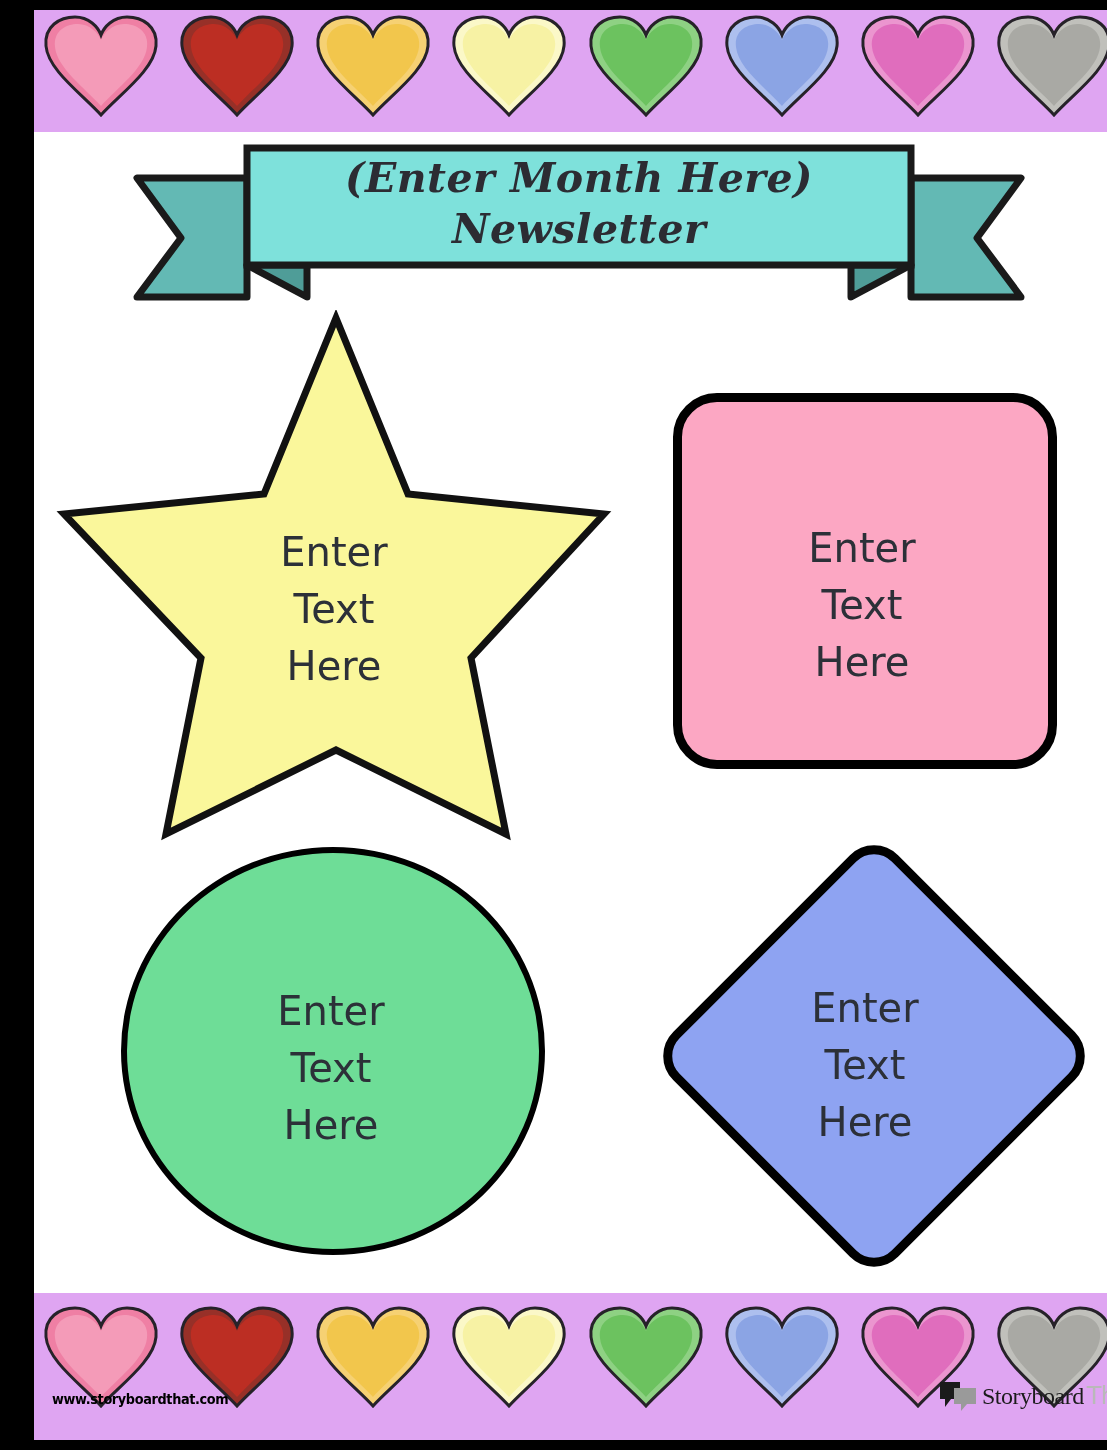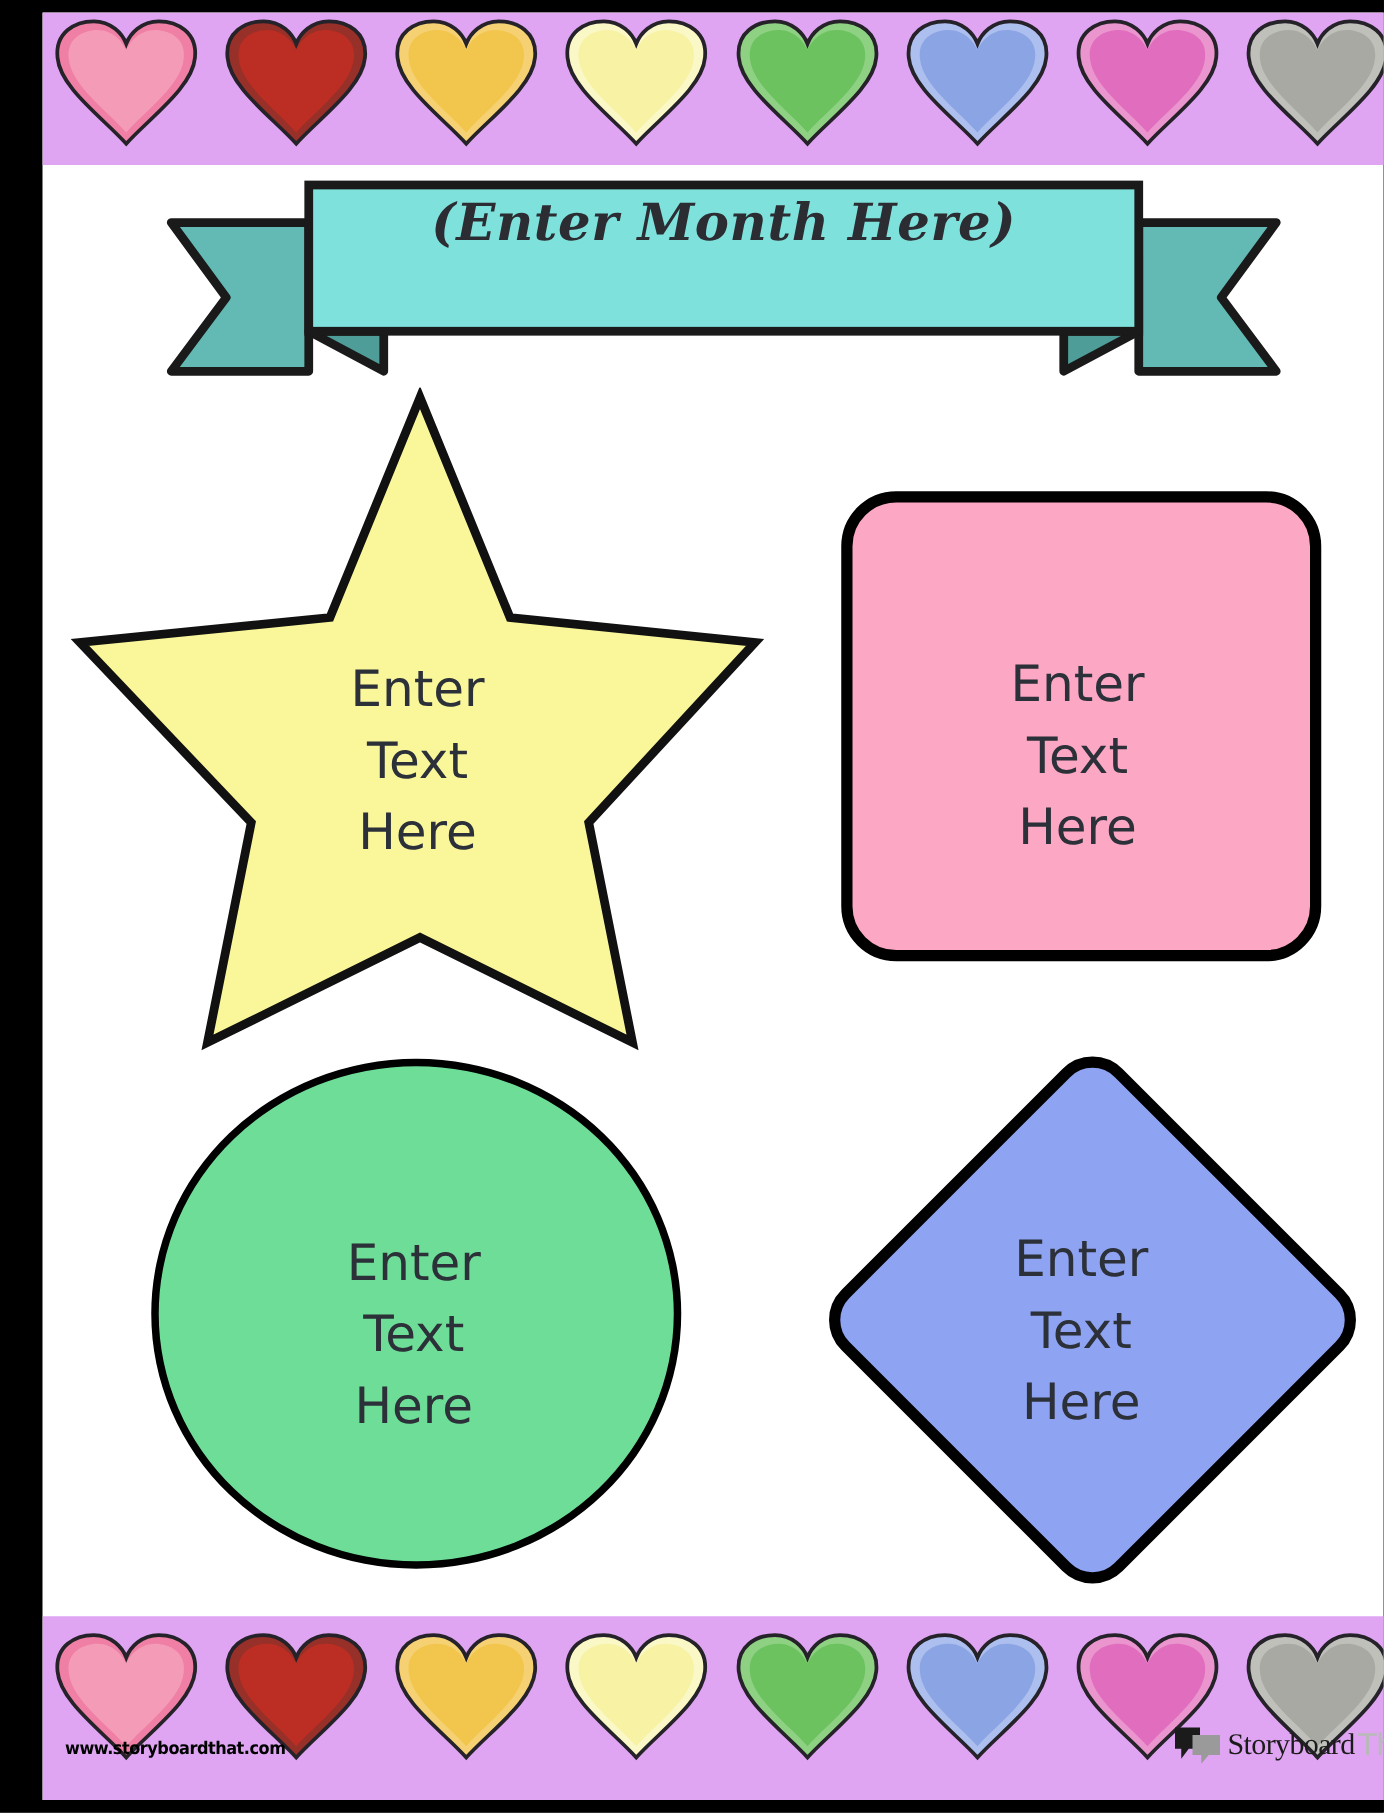--- a/index.html
+++ b/index.html
@@ -292,20 +292,21 @@
         <path d="M892 38 L 782 38 L 782 157 L 892 157 L 848 98 Z" fill="#63b9b4" stroke="#1a1a1a" stroke-width="7" stroke-linejoin="round"></path>
 
         <path d="M118 125 L 178 125 L 178 157 Z" fill="#4f9d98" stroke="#1a1a1a" stroke-width="7" stroke-linejoin="round"></path>
 
         <path d="M782 125 L 722 125 L 722 157 Z" fill="#4f9d98" stroke="#1a1a1a" stroke-width="7" stroke-linejoin="round"></path>
 
         <rect x="118" y="8" width="664" height="117" fill="#7ee1db" stroke="#1a1a1a" stroke-width="7"></rect>
       </svg>
       <div class="banner-text">
         <div>(Enter Month Here)</div>
+        <div>Newsletter</div>
       </div>
     </div>
 
     <div class="star-wrap">
       <svg viewBox="0 0 556 532" xmlns="http://www.w3.org/2000/svg">
         <path d="M280 8 L 352 184 L 548 204 L 415 348 L 450 524 L 280 440 L 110 524 L 145 348 L 8 204 L 208 184 Z" fill="#faf79b" stroke="#111111" stroke-width="7" stroke-linejoin="miter"></path>
       </svg>
       <div class="shape-text star-label">Enter
 Text
 Here</div>

